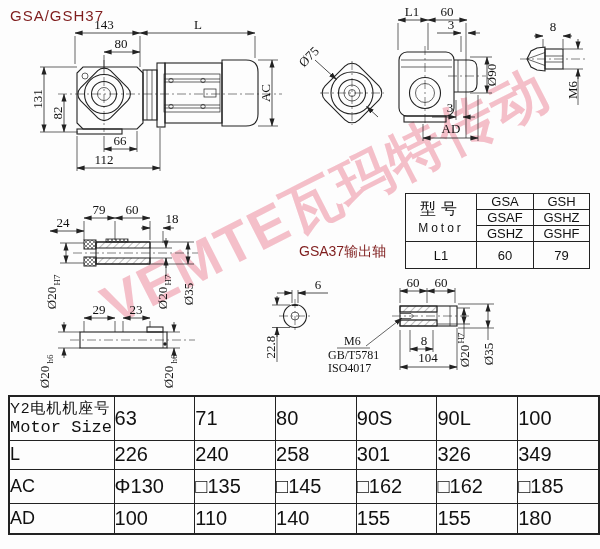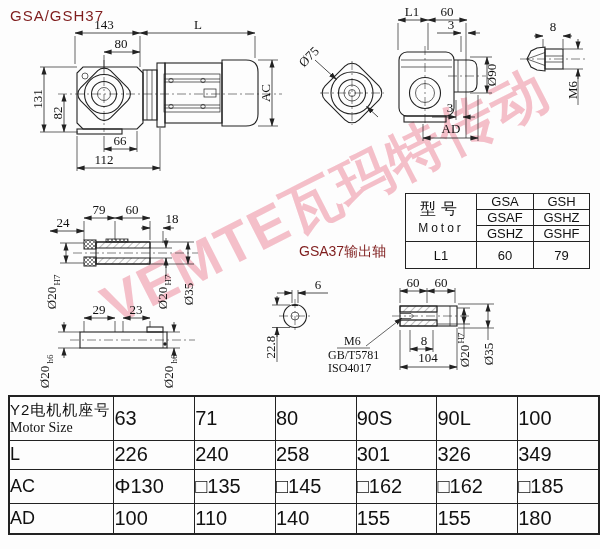--- a/index.html
+++ b/index.html
@@ -35,21 +35,21 @@
   .size-table .model .en{font-size:12px;letter-spacing:3px;}
   
   .motor-table{position:absolute;left:8px;top:395px;z-index:2;border-collapse:collapse;background:transparent;}
   .motor-table{border:2px solid #222;}
   .motor-table td{border:1.5px solid #222;text-align:left;padding:0;background:transparent;color:#111;}
   .motor-table .c0{width:104px;} .motor-table .cv{width:80px;}
   .motor-table .r0{height:44px;} .motor-table .r1{height:29px;} .motor-table .r2{height:34px;} .motor-table .r3{height:31px;}
   .motor-table .val{font-size:20px;}
   .motor-table .rowlab{font-size:18px;}
   .motor-table .mh .cn{font-size:15px;letter-spacing:1px;display:block;}
-  .motor-table .mh .en{font-size:14px;font-family:Liberation Serif, serif;display:block;}
+  .motor-table .mh .en{font-size:17px;font-family:Liberation Mono, monospace;display:block;}
 </style>
 </head>
 <body>
 
 <div class="stage">
 
   <div class="watermark" id="wm" style="color: rgba(236, 130, 150, 0.5);">VEMTE瓦玛特传动</div>
 
   <div class="lbl title-lbl">GSA/GSH37</div>
   <div class="lbl gsa-lbl">GSA37输出轴</div>

